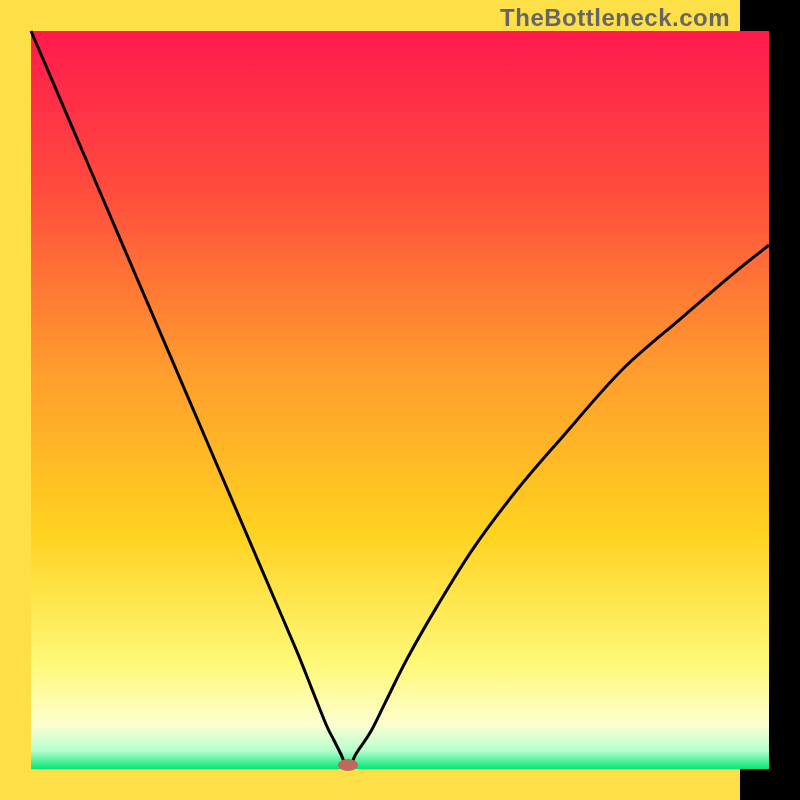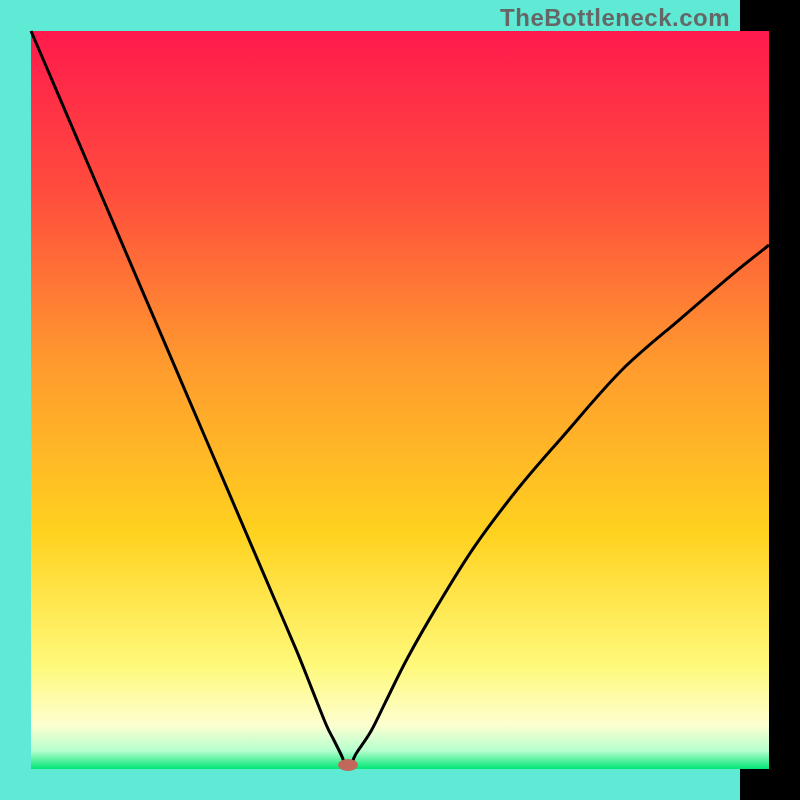--- a/index.html
+++ b/index.html
@@ -8,21 +8,21 @@
     width: 800px;
     height: 800px;
     overflow: hidden;
     background: #000;
     font-family: Arial, Helvetica, sans-serif;
   }
   .outer {
     position: relative;
     width: 740px;
     height: 800px;
-    background: #5eead4;
+    background: #fde047;
   }
   .watermark {
     position: absolute;
     top: 4px;
     right: 10px;
     color: #666;
     font-size: 24px;
     font-weight: 600;
     letter-spacing: 0.5px;
     user-select: none;

